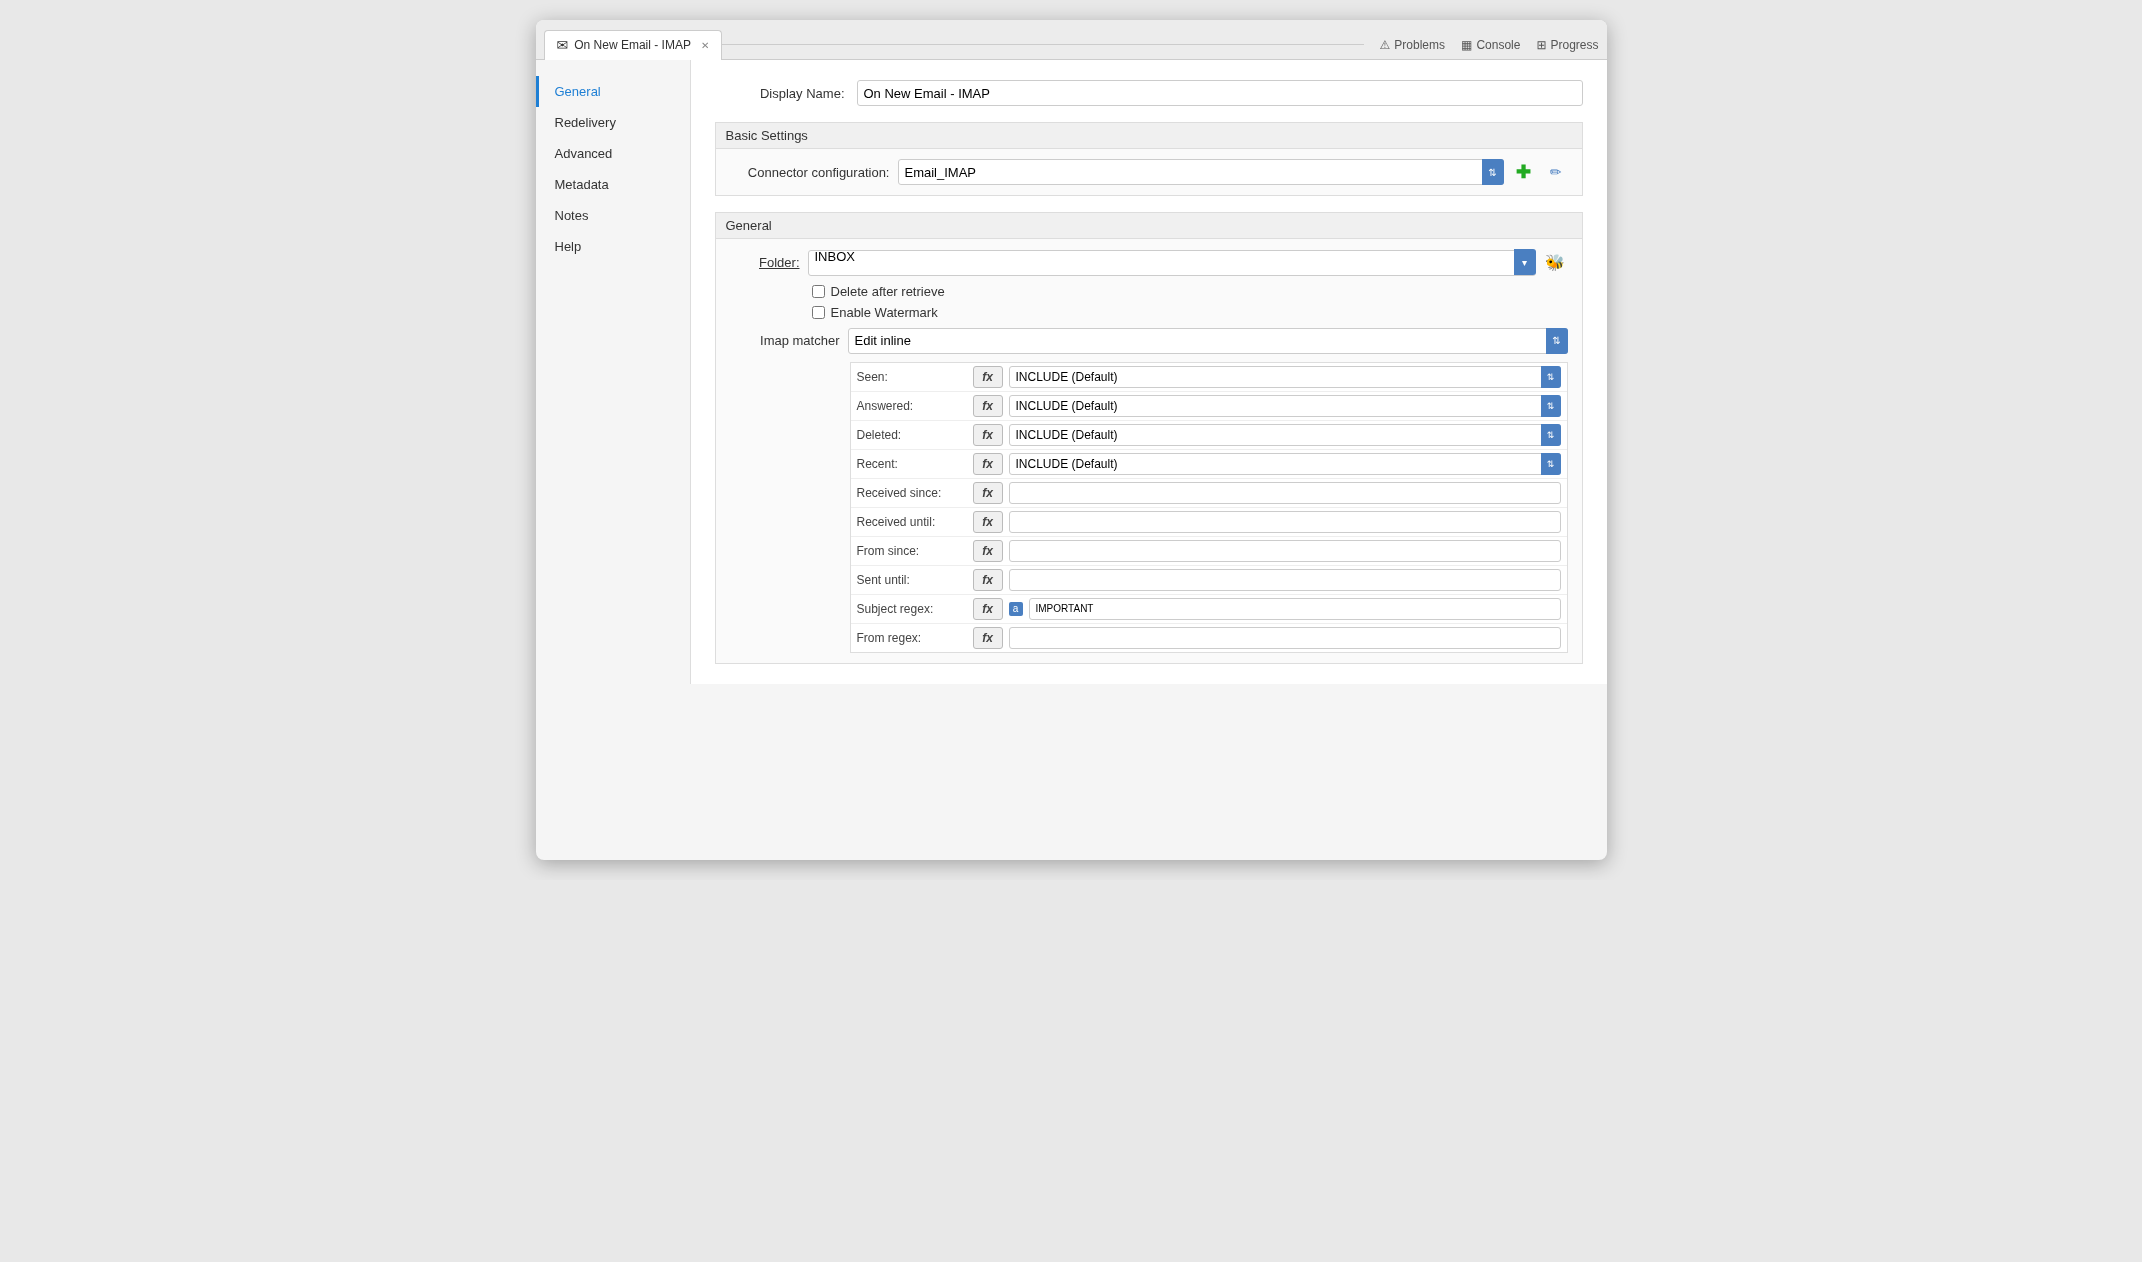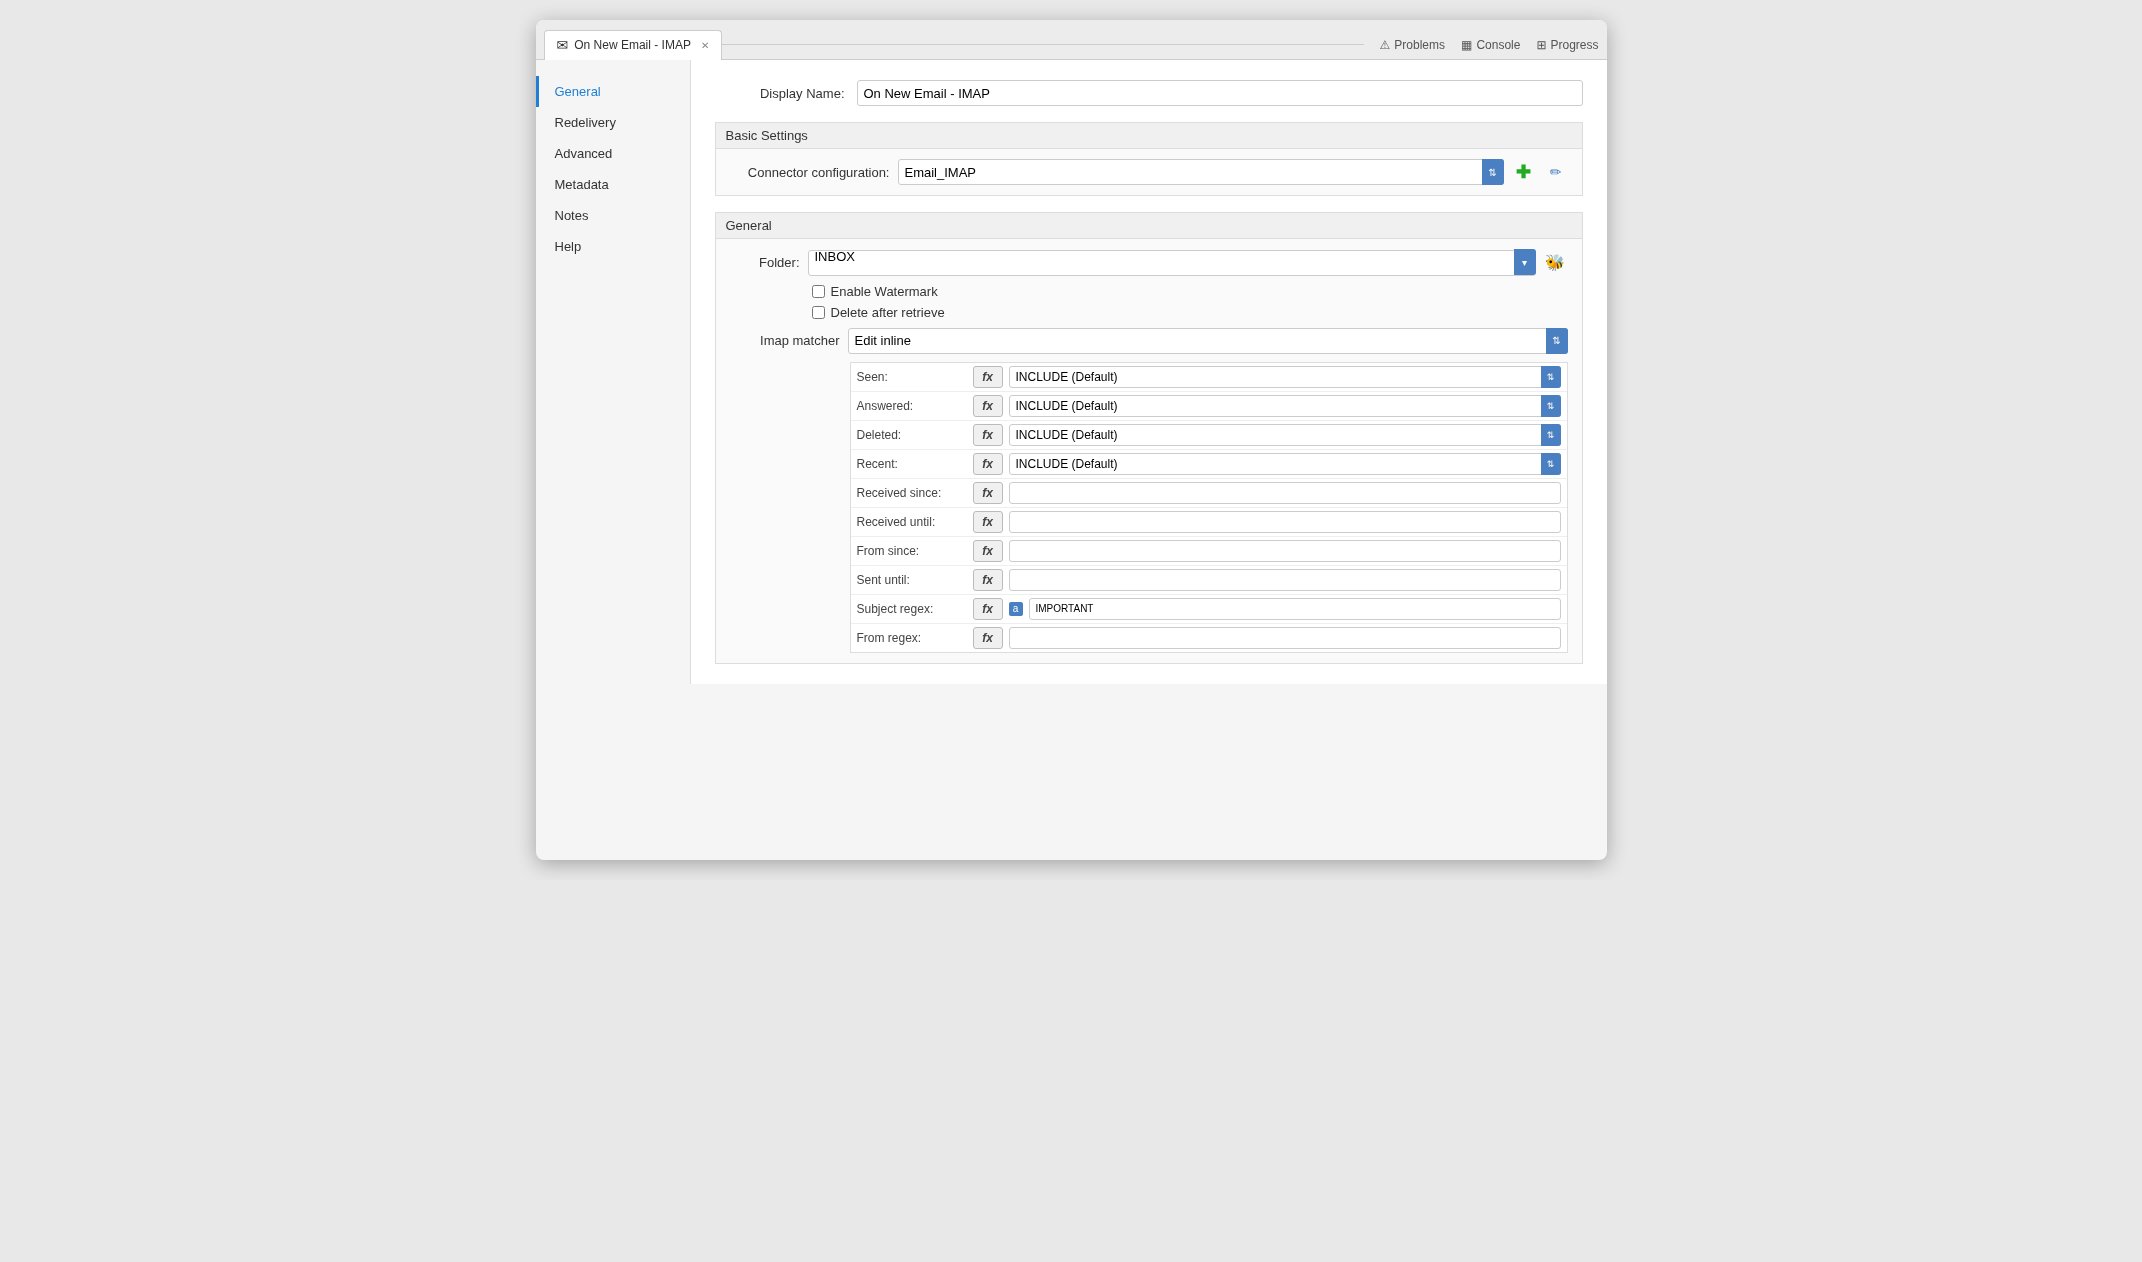--- a/index.html
+++ b/index.html
@@ -207,20 +207,21 @@
       display: flex;
       align-items: center;
       gap: 8px;
       margin-bottom: 8px;
     }
     .folder-label {
       font-size: 13px;
       color: #333;
       min-width: 70px;
       text-align: right;
+      text-decoration: underline;
     }
     .folder-input-wrap {
       position: relative;
       flex: 1;
     }
     .folder-input {
       width: 100%;
       height: 26px;
       border: 1px solid #ccc;
       border-radius: 3px;
@@ -474,25 +475,25 @@
             <input class="folder-input" type="text" value="INBOX" style="">
             <div class="folder-arrow">▾</div>
           </div>
           <button class="icon-btn">
             <span class="bee-icon">🐝</span>
           </button>
         </div>
 
         <div class="checkbox-row">
           <input type="checkbox" style="">
-          <span class="checkbox-label">Enable Watermark</span>
+          <span class="checkbox-label">Delete after retrieve</span>
         </div>
         <div class="checkbox-row">
           <input type="checkbox" style="">
-          <span class="checkbox-label">Delete after retrieve</span>
+          <span class="checkbox-label">Enable Watermark</span>
         </div>
 
         <div class="imap-row" style="margin-top:8px; margin-bottom:8px;">
           <span class="imap-label">Imap matcher</span>
           <div class="full-select-wrap">
             <select class="full-select">
               <option>Edit inline</option>
             </select>
             <div class="full-select-arrow">⇅</div>
           </div>

